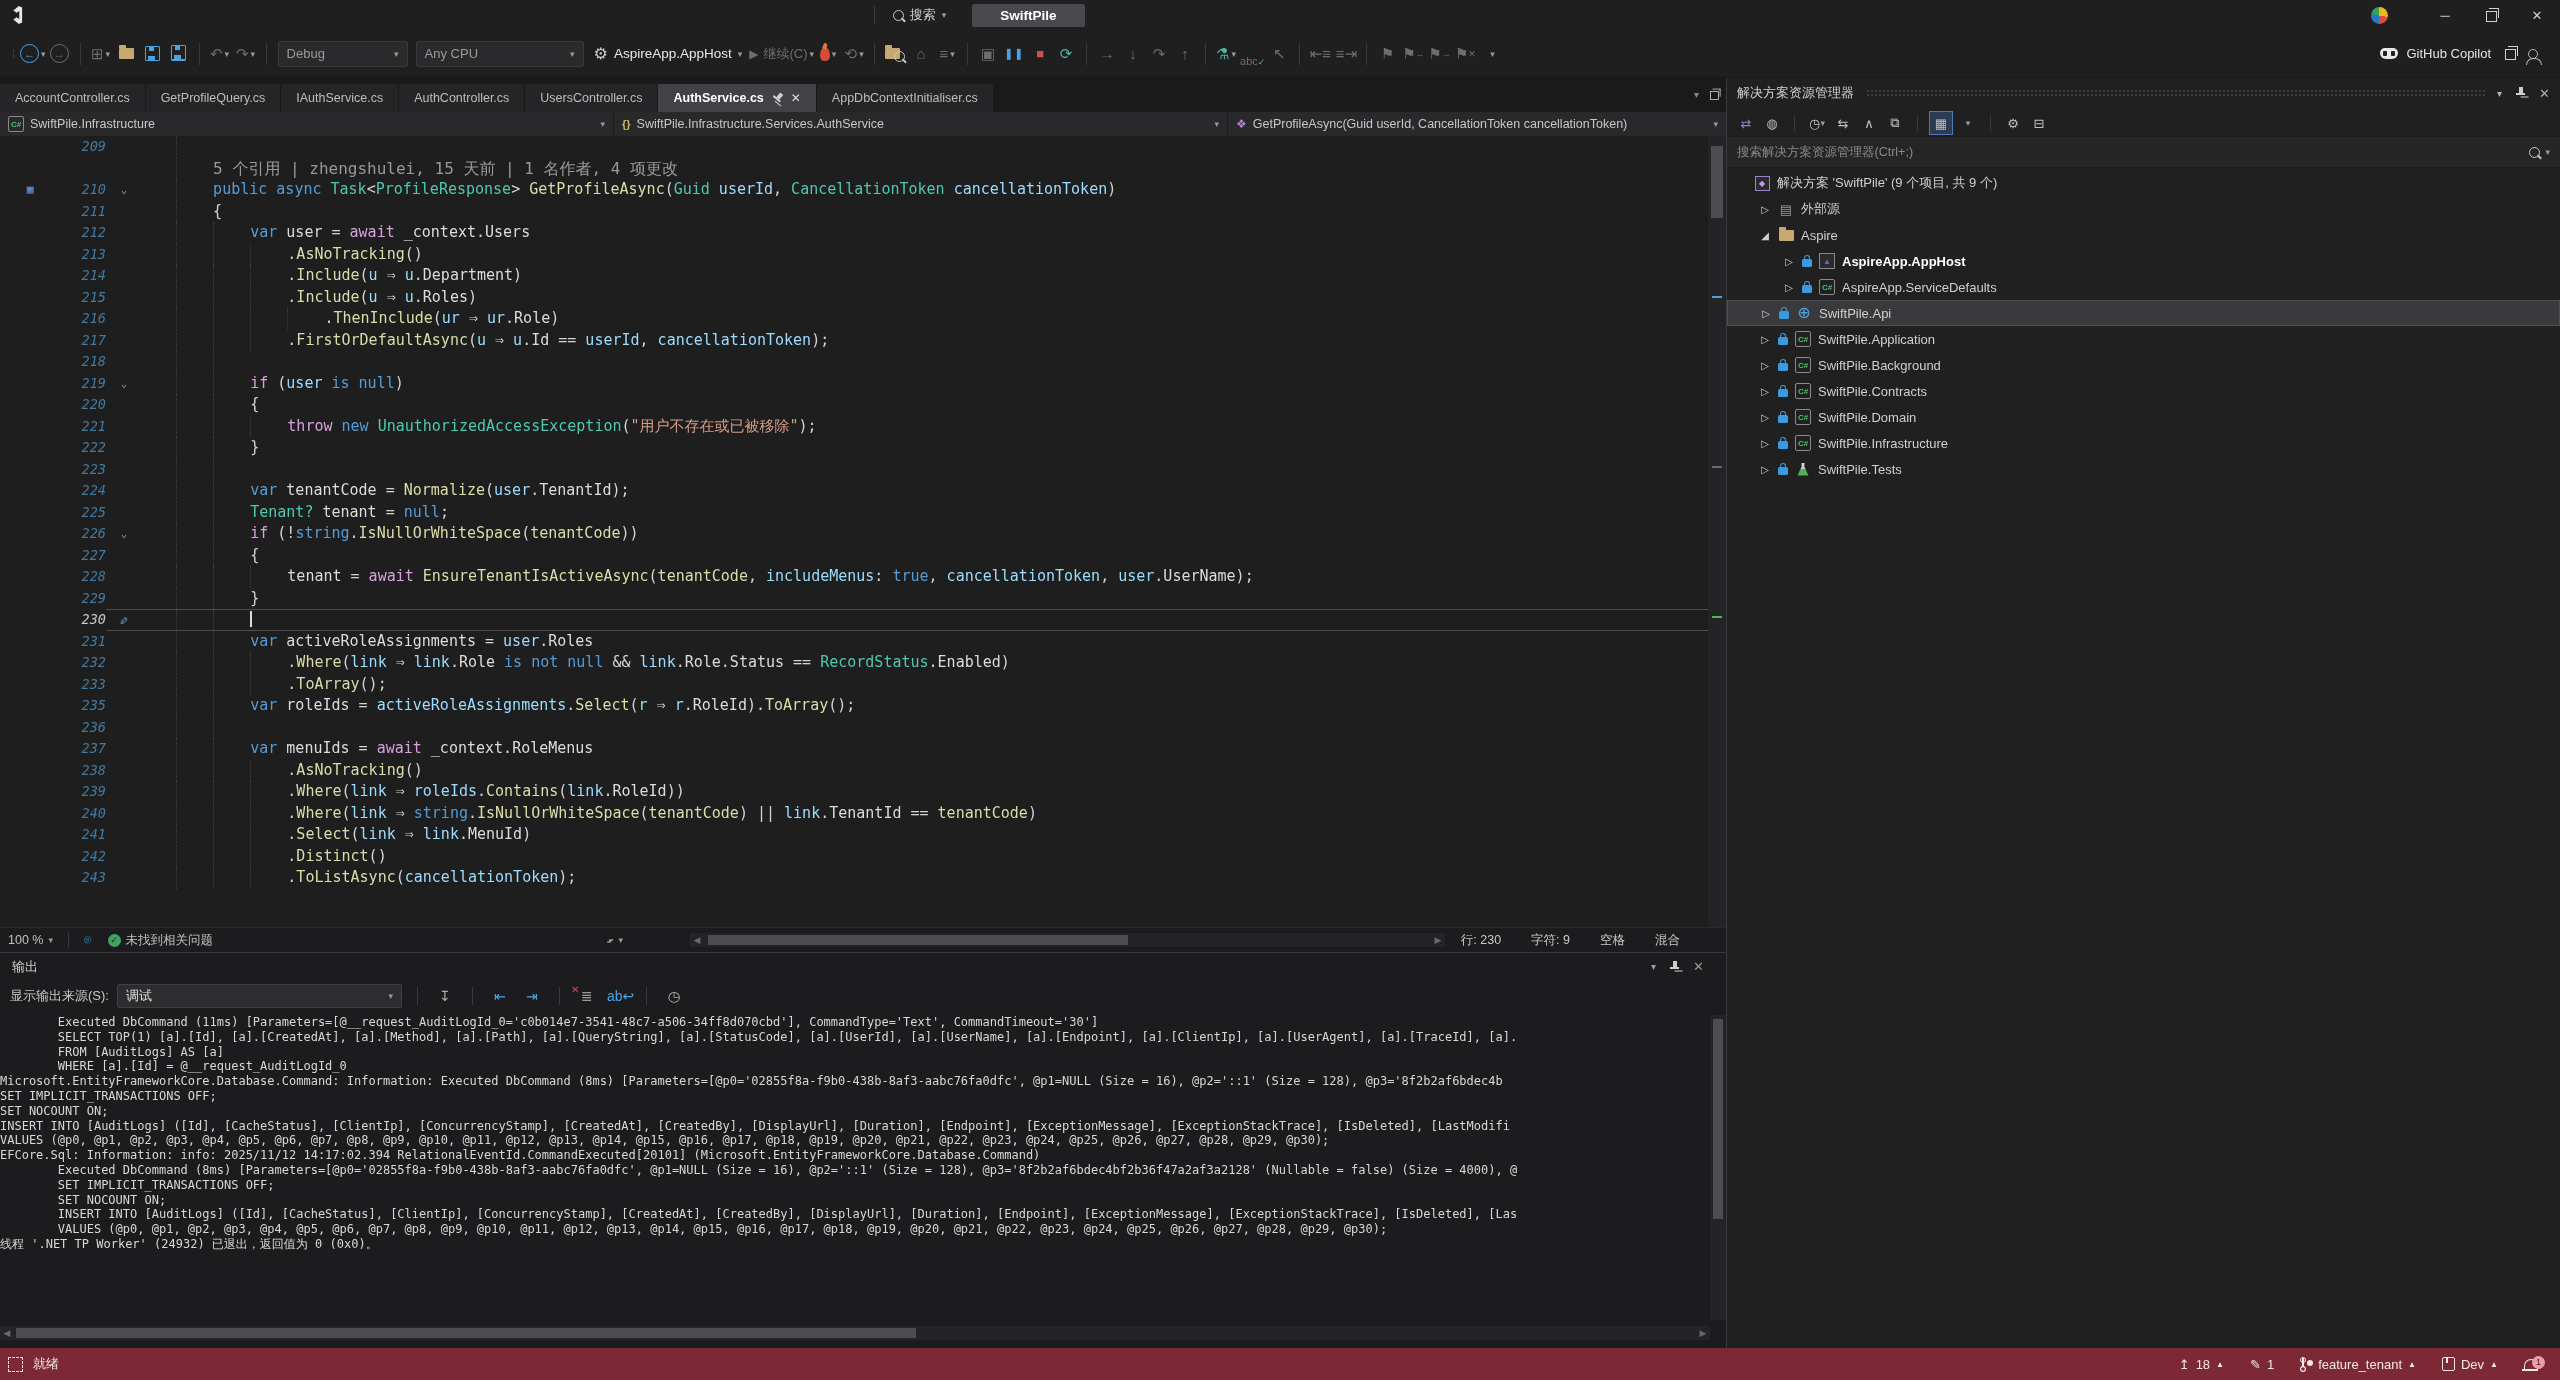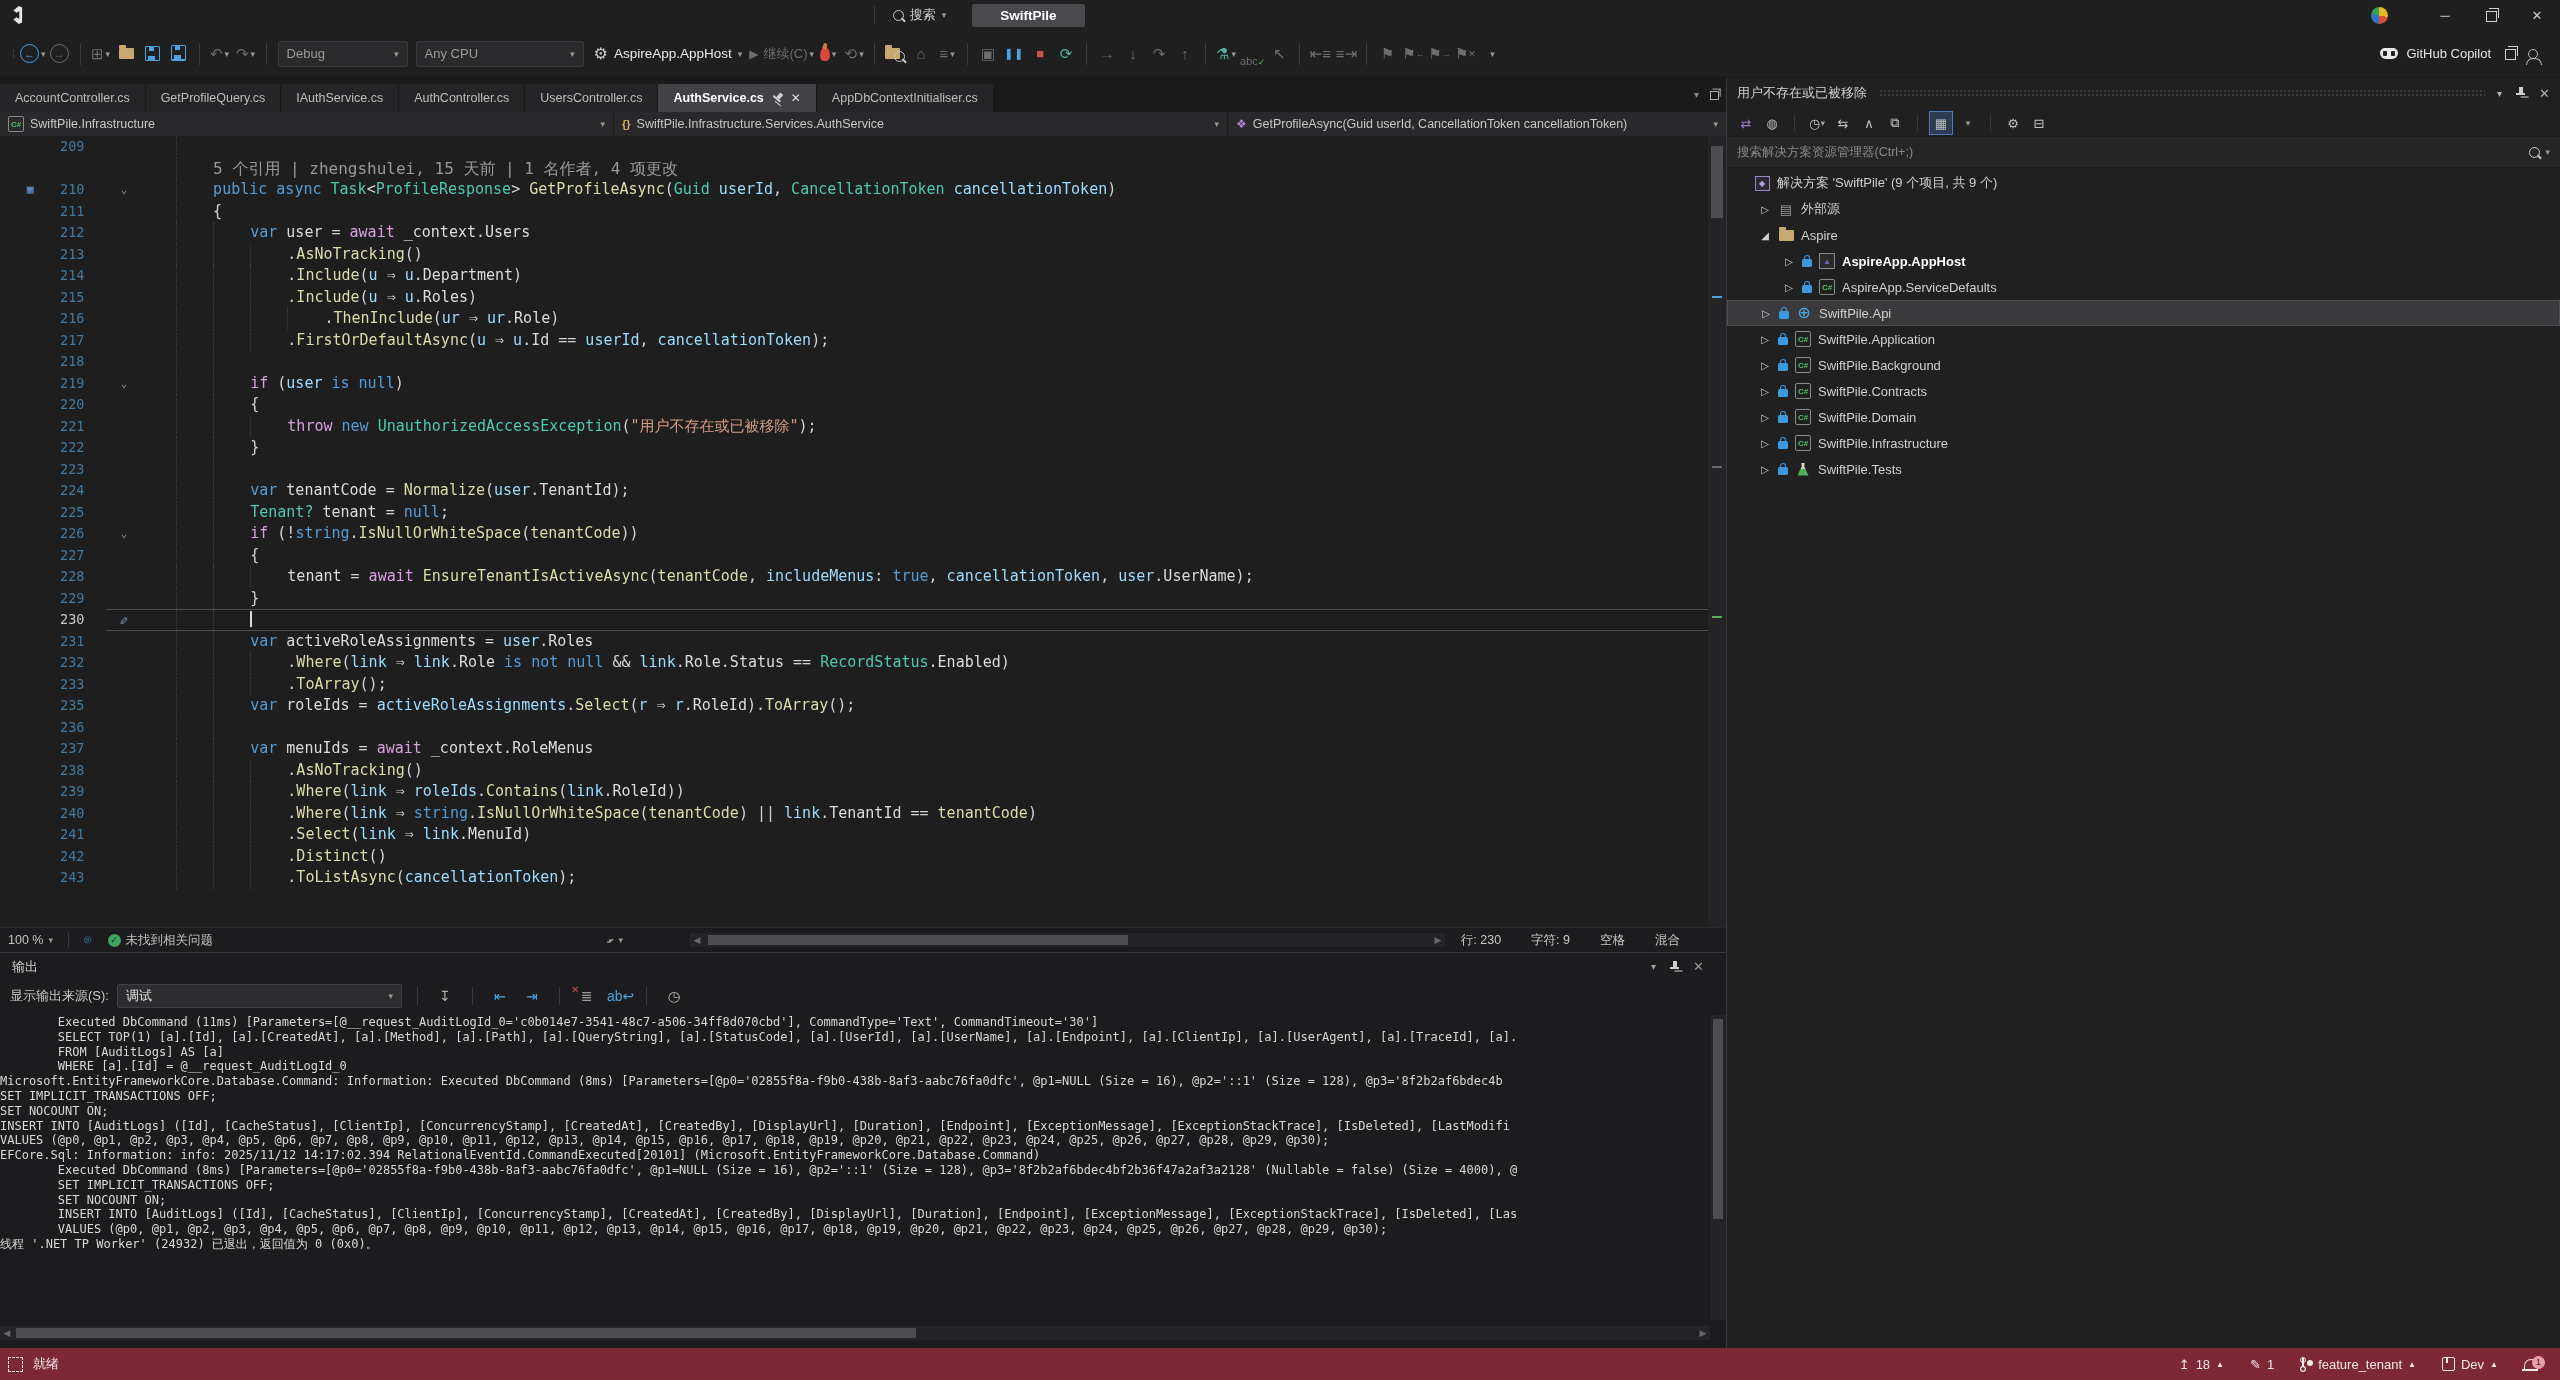--- a/index.html
+++ b/index.html
@@ -66,21 +66,21 @@
   .crumb{display:flex;align-items:center;gap:6px;padding:0 8px;box-sizing:border-box;}
   .crumb .caret{margin-left:auto;}
   .c1{width:614px;border-right:1px solid #1d1d1f;} .c2{width:614px;border-right:1px solid #1d1d1f;} .c3{flex:1;}
   .cs-ic{width:14px;height:14px;border:1px solid #8a8a8a;border-radius:2px;font-size:8px;font-weight:bold;color:#4cc36a;display:flex;align-items:center;justify-content:center;font-family:"Liberation Sans",sans-serif;flex:none;}
   .class-ic{color:#d0b45e;font-size:11px;font-weight:bold;}
   .method-ic{color:#b180d7;font-size:12px;}
   
   .codearea{position:absolute;left:0;top:58px;right:0;bottom:24px;overflow:hidden;background:#1e1e1e;}
   .cl{display:flex;height:21.5px;line-height:21.5px;font-family:"DejaVu Sans Mono","Liberation Mono",monospace;font-size:15px;white-space:pre;}
   .m1{width:60px;flex:none;display:flex;align-items:center;justify-content:center;color:#6a9ad8;font-size:11px;}
-  .num{width:46px;flex:none;color:#437aa0;font-size:13.5px;font-family:"DejaVu Sans Mono",monospace;}
+  .num{width:46px;flex:none;text-align:right;color:#437aa0;font-size:13.5px;font-family:"DejaVu Sans Mono",monospace;font-style:italic;}
   .rest{flex:1;display:flex;box-sizing:border-box;}
   .m2{width:36px;flex:none;text-align:center;color:#9a9a9a;font-size:11px;}
   .codetxt{flex:1;padding-left:34px;}
   .cl.cur .rest{border-top:1px solid #4e4e52;border-bottom:1px solid #4e4e52;}
   .cl.cur .num{color:#c8c8c8;}
   .gd{display:inline-block;width:4ch;height:21.5px;border-left:1px dotted #3d3d3d;vertical-align:top;}
   .caret-i{display:inline-block;width:2px;height:16px;background:#dcdcdc;vertical-align:middle;margin-top:-3px;}
   .pen{color:#7f9fc9;font-size:13px;display:inline-block;transform:scaleX(-1);}
   .tk-k{color:#569cd6;} .tk-c{color:#d8a0df;} .tk-t{color:#4ec9b0;} .tk-m{color:#dcdcaa;}
   .tk-p{color:#9cdcfe;} .tk-w{color:#d4d4d4;} .tk-d{color:#dcdcdc;} .tk-s{color:#d69d85;}
@@ -445,21 +445,21 @@
       </div>
     <div class="out-hsb">
       <span class="ar" style="left:0;">◀</span>
         <div class="thumb"></div>
         <span class="ar" style="right:0;">▶</span>
     </div>
   </div>
 
   <div class="sepanel abs">
     <div class="se-title">
-      <span>用户不存在或已被移除</span>
+      <span>解决方案资源管理器</span>
       <div class="se-dots"></div>
       <div class="se-title-icons">
         <span>▾</span>
         <span class="pin-ic"></span>
         <span style="font-size:13px;">✕</span>
       </div>
     </div>
     <div class="se-tools">
       <span class="se-tool" style="color:#9b7cc9;">⇄</span>
       <span class="se-tool">◍</span>

